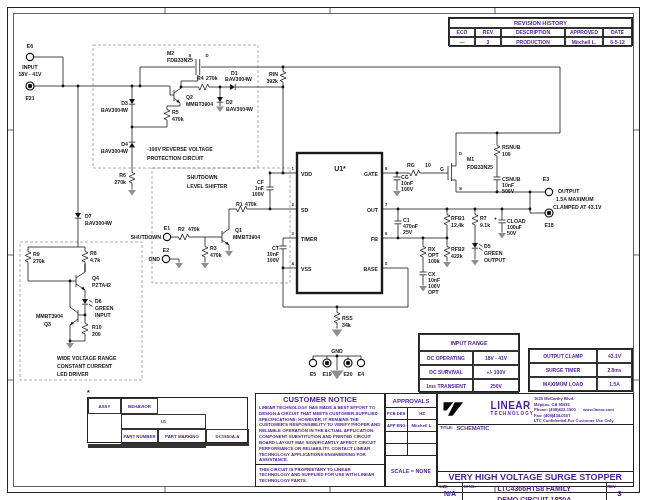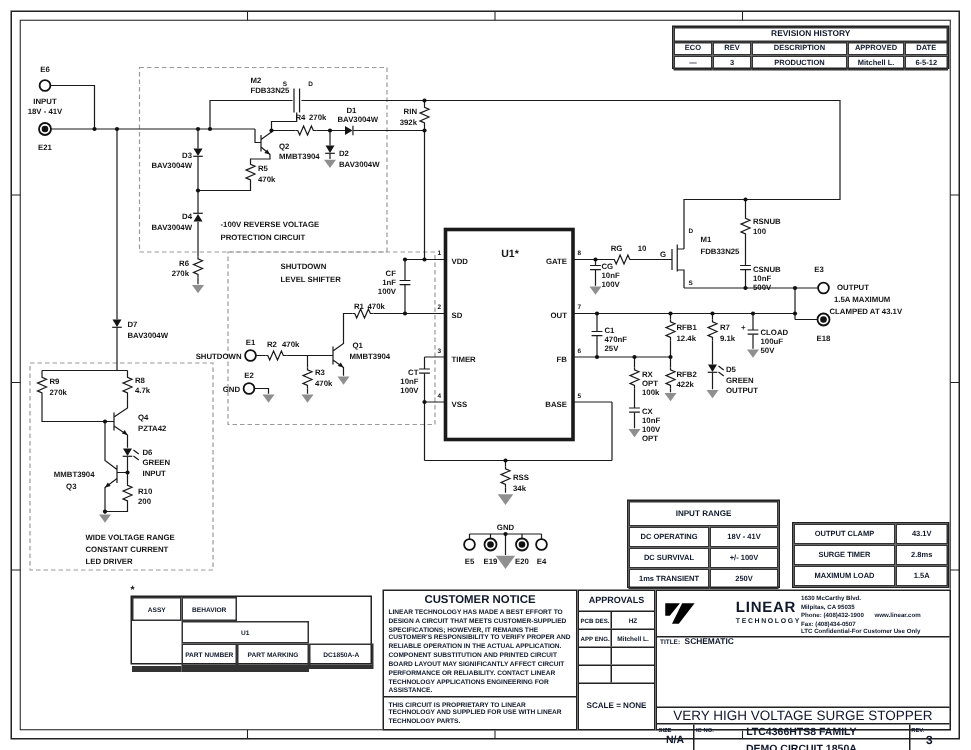--- a/index.html
+++ b/index.html
@@ -1,17 +1,17 @@
 <!DOCTYPE html>
 <html><head>
 <meta charset="utf-8">
 <style>
   html,body{margin:0;padding:0;background:#fff;}
   #sheet{position:relative;width:647px;height:500px;background:#fff;overflow:hidden;
-         font-family:"Liberation Sans",sans-serif;color:#0f172a;}
+         font-family:"Liberation Sans",sans-serif;color:#4c1d95;}
   #schsvg{position:absolute;left:0;top:0;z-index:1;}
   .w{stroke:#1a1a1a;stroke-width:.8;fill:none;}
   .w2{stroke:#1a1a1a;stroke-width:2.4;fill:none;}
   .bd{stroke:#222;stroke-width:1;fill:none;}
   .bd2{stroke:#222;stroke-width:.7;fill:none;}
   .dash{stroke:#9a9a9a;stroke-width:.8;fill:none;stroke-dasharray:3 2;}
   .gf{fill:#8f8f8f;stroke:none;}
   .df{fill:#141414;stroke:none;}
   .to{stroke:#111;stroke-width:1.2;fill:#fff;}
   .tf{fill:#111;stroke:none;}
@@ -56,21 +56,21 @@
   #tb-head{height:31px;display:flex;}
   #tb-logo{width:92px;display:flex;align-items:center;padding-left:4px;gap:24px;}
   #tb-logo .brand{margin-left:2px;}
   #tb-logo .b1{font-size:10px;font-weight:bold;letter-spacing:.5px;line-height:10px;}
   #tb-logo .b2{font-size:4.6px;font-weight:bold;letter-spacing:1.1px;line-height:5px;text-align:right;}
   #tb-addr{flex:1;font-size:4.1px;font-weight:bold;line-height:5.6px;padding-top:2px;}
   #tb-title-row{height:12px;border-top:.7px solid #222;display:flex;align-items:center;padding-left:2px;}
   #tb-title-row .lbl{font-size:4.3px;font-weight:bold;margin-right:3px;}
   #tb-title-row .val{font-size:5.6px;font-weight:bold;}
   #tb-big{height:19px;border-top:.7px solid #222;display:flex;align-items:center;justify-content:center;
-          font-size:9px;font-weight:normal;margin-top:40px;}
+          font-size:9px;font-weight:bold;margin-top:40px;}
   #tb-info{height:19px;border-top:.7px solid #222;display:flex;}
   #tb-size{width:24px;border-right:.7px solid #222;position:relative;}
   #tb-ic{flex:1;border-right:.7px solid #222;position:relative;text-align:center;}
   #tb-rev{width:26px;position:relative;text-align:center;}
   .tinylbl{position:absolute;left:1px;top:1px;font-size:3.9px;font-weight:bold;}
   #tb-size .big{font-size:7px;font-weight:bold;text-align:center;margin-top:7px;}
   #tb-ic .icl{font-size:7px;font-weight:bold;line-height:8px;margin-top:2.5px;}
   #tb-rev .big{font-size:8px;font-weight:bold;margin-top:6px;}
   #tb-date{height:12.5px;border-top:.7px solid #222;display:flex;}
   #tb-date .dl{flex:1;border-right:.7px solid #222;position:relative;display:flex;

